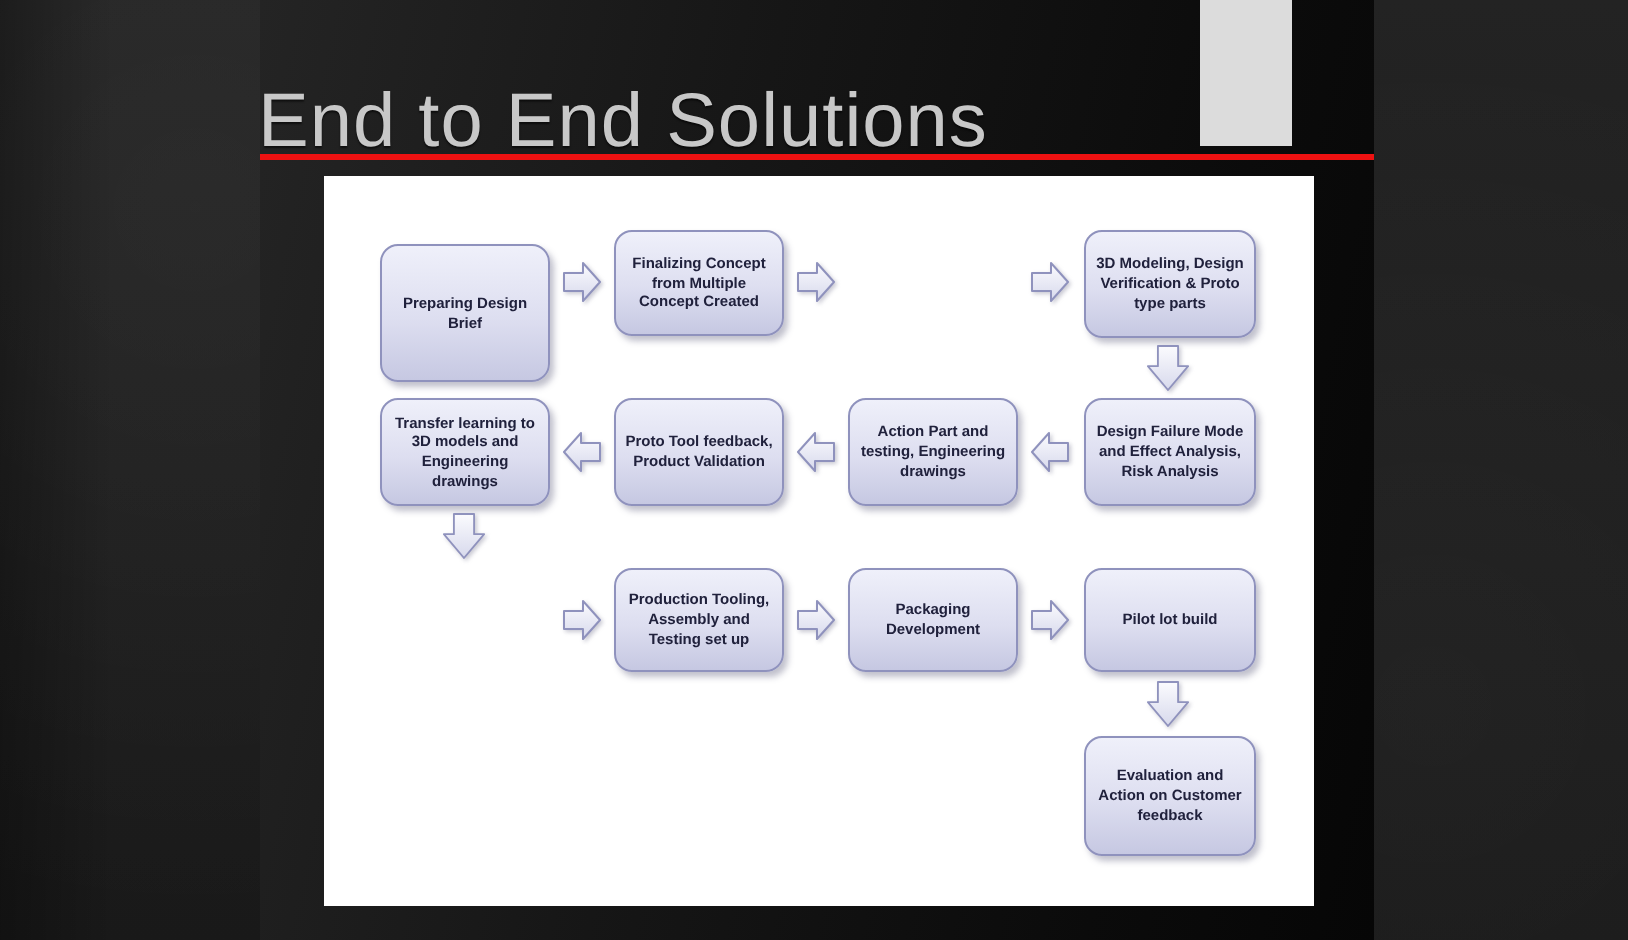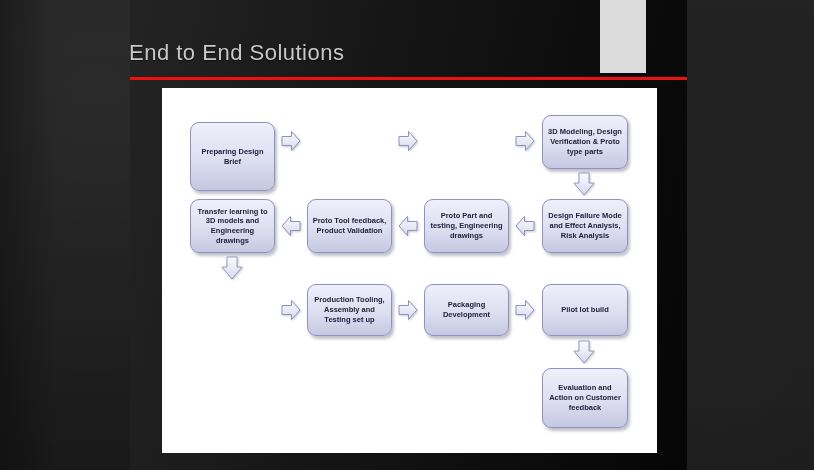--- a/index.html
+++ b/index.html
@@ -26,21 +26,21 @@
       radial-gradient(circle at 88% 75%, rgba(255,255,255,.03), transparent 42%),
       linear-gradient(#232323,#191919);
     background-color:#1e1e1e;
   }
   .slide-band{
     position:absolute;left:130px;top:0;width:557px;height:470px;
     background:linear-gradient(102deg,#242424 0%,#161616 40%,#0b0b0b 78%,#060606 100%);
   }
   .title{
     position:absolute;left:129px;top:41px;width:460px;
-    font-size:22px;font-weight:400;letter-spacing:.5px;line-height:1.1;
+    font-size:38px;font-weight:400;letter-spacing:.5px;line-height:1.1;
     color:var(--title-gray);
     text-shadow:0 1px 1px rgba(0,0,0,.6);
     white-space:nowrap;
   }
   .red-line{
     position:absolute;left:130px;top:77px;width:557px;height:3px;
     background:var(--accent-red);
   }
   .gray-tab{
     position:absolute;left:600px;top:0;width:46px;height:73px;
@@ -83,20 +83,23 @@
 <div class="gray-tab"></div>
 
 <div class="canvas">
 
   <div class="node" style="left:28px;top:34px;width:85px;height:69px">
       <span>Preparing Design Brief</span>
     </div>
   <div class="arr" style="left:119px;top:42px"><svg width="20" height="22" viewBox="0 0 20 22">
         <path d="M1 6.5 H10.5 V1.5 L19 11 L10.5 20.5 V15.5 H1 Z" fill="url(#agrad)" stroke="var(--box-border)" stroke-width="1" stroke-linejoin="round"></path>
       </svg></div>
+  <div class="node" style="left:145px;top:27px;width:85px;height:53px">
+      <span>Finalizing Concept from Multiple Concept Created</span>
+    </div>
   <div class="arr" style="left:236px;top:42px"><svg width="20" height="22" viewBox="0 0 20 22">
         <path d="M1 6.5 H10.5 V1.5 L19 11 L10.5 20.5 V15.5 H1 Z" fill="url(#agrad)" stroke="var(--box-border)" stroke-width="1" stroke-linejoin="round"></path>
       </svg></div>
   <div class="arr" style="left:353px;top:42px"><svg width="20" height="22" viewBox="0 0 20 22">
         <path d="M1 6.5 H10.5 V1.5 L19 11 L10.5 20.5 V15.5 H1 Z" fill="url(#agrad)" stroke="var(--box-border)" stroke-width="1" stroke-linejoin="round"></path>
       </svg></div>
   <div class="node" style="left:380px;top:27px;width:86px;height:54px">
       <span>3D Modeling, Design Verification &amp; Proto type parts</span>
     </div>
 
@@ -110,21 +113,21 @@
   <div class="arr" style="left:119px;top:127px"><svg width="20" height="22" viewBox="0 0 20 22">
         <path d="M19 6.5 H9.5 V1.5 L1 11 L9.5 20.5 V15.5 H19 Z" fill="url(#agrad)" stroke="var(--box-border)" stroke-width="1" stroke-linejoin="round"></path>
       </svg></div>
   <div class="node" style="left:145px;top:111px;width:85px;height:54px">
       <span>Proto Tool feedback, Product Validation</span>
     </div>
   <div class="arr" style="left:236px;top:127px"><svg width="20" height="22" viewBox="0 0 20 22">
         <path d="M19 6.5 H9.5 V1.5 L1 11 L9.5 20.5 V15.5 H19 Z" fill="url(#agrad)" stroke="var(--box-border)" stroke-width="1" stroke-linejoin="round"></path>
       </svg></div>
   <div class="node" style="left:262px;top:111px;width:85px;height:54px">
-      <span>Proto Part and testing, Engineering drawings</span>
+      <span>Action Part and testing, Engineering drawings</span>
     </div>
   <div class="arr" style="left:353px;top:127px"><svg width="20" height="22" viewBox="0 0 20 22">
         <path d="M19 6.5 H9.5 V1.5 L1 11 L9.5 20.5 V15.5 H19 Z" fill="url(#agrad)" stroke="var(--box-border)" stroke-width="1" stroke-linejoin="round"></path>
       </svg></div>
   <div class="node" style="left:380px;top:111px;width:86px;height:54px">
       <span>Design Failure Mode and Effect Analysis, Risk Analysis</span>
     </div>
 
   <div class="arr" style="left:59px;top:168px"><svg width="22" height="24" viewBox="0 0 24 26">
         <path d="M6.5 1 H17.5 V12 H23 L12 25 L1 12 H6.5 Z" fill="url(#agrad)" stroke="var(--box-border)" stroke-width="1" stroke-linejoin="round"></path>

